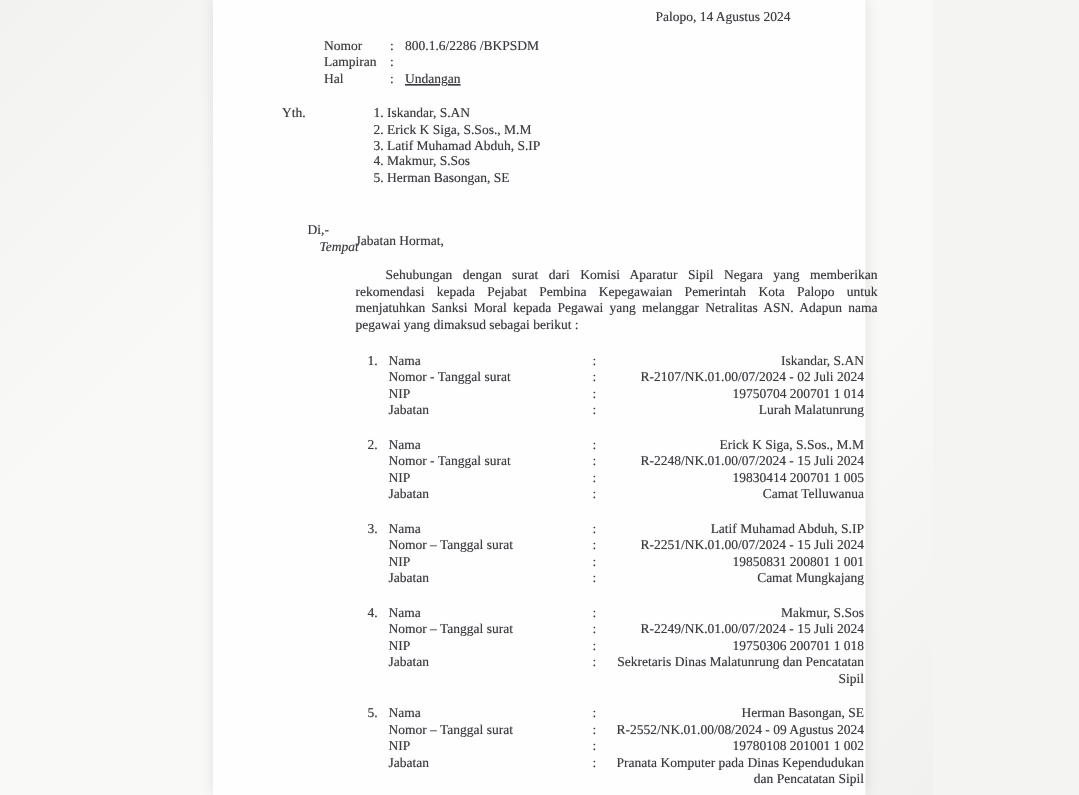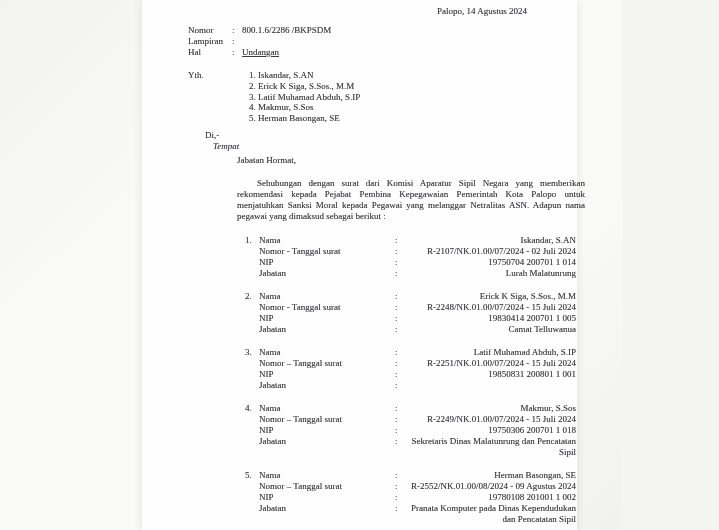--- a/index.html
+++ b/index.html
@@ -19,30 +19,30 @@
     box-shadow:0 0 9px rgba(0,0,0,0.10);
     color:#3b3b40;
     font-size:9px; line-height:11px;
     text-shadow:0 0 0.5px rgba(70,70,75,0.55);
   }
   .date-line {
     position:absolute; top:6px; right:50px; white-space:nowrap;
   }
   .meta { position:absolute; top:25px; left:46px; }
   .mrow { display:flex; line-height:11px; }
-  .mlabel { width:44px; }
+  .mlabel { width:44px;margin-left:28px; }
   .mcolon { width:10px; text-align:left; }
   .mvalue { white-space:nowrap; }
   .underline { text-decoration:underline; }
 
   .recipients { position:absolute; top:70px; left:46px; }
   .yth-row { display:flex; }
   .yth { width:17px; }
   .names > div { line-height:10.8px; white-space:nowrap;margin-left:44px; }
-  .di { margin-left:17px; margin-top:6px; }
+  .di { margin-left:17px; margin-top:24px; }
   .tempat { margin-left:25px; margin-top:0.5px;font-style:italic; }
 
   .content { position:absolute; top:155px; left:95px; width:348px; }
   .salutation { line-height:11px; }
   .body-par {
     margin-top:12px; text-align:justify; text-indent:20px; line-height:11px;
   }
   .employees { margin-top:13px; margin-left:8px; }
   .emp { display:flex; margin-bottom:12px; }
   .eno { width:14px; flex:0 0 14px; }
@@ -165,20 +165,21 @@
               <span class="evalue">R-2251/NK.01.00/07/2024 - 15 Juli 2024</span>
             </div>
             <div class="erow">
               <span class="elabel">NIP</span>
               <span class="ecolon">:</span>
               <span class="evalue">19850831 200801 1 001</span>
             </div>
             <div class="erow">
               <span class="elabel">Jabatan</span>
               <span class="ecolon">:</span>
+              <span class="evalue">Camat Mungkajang</span>
             </div>
           </div>
         </div>
 
         <div class="emp">
           <span class="eno">4.</span>
           <div class="erows">
             <div class="erow">
               <span class="elabel">Nama</span>
               <span class="ecolon">:</span>

